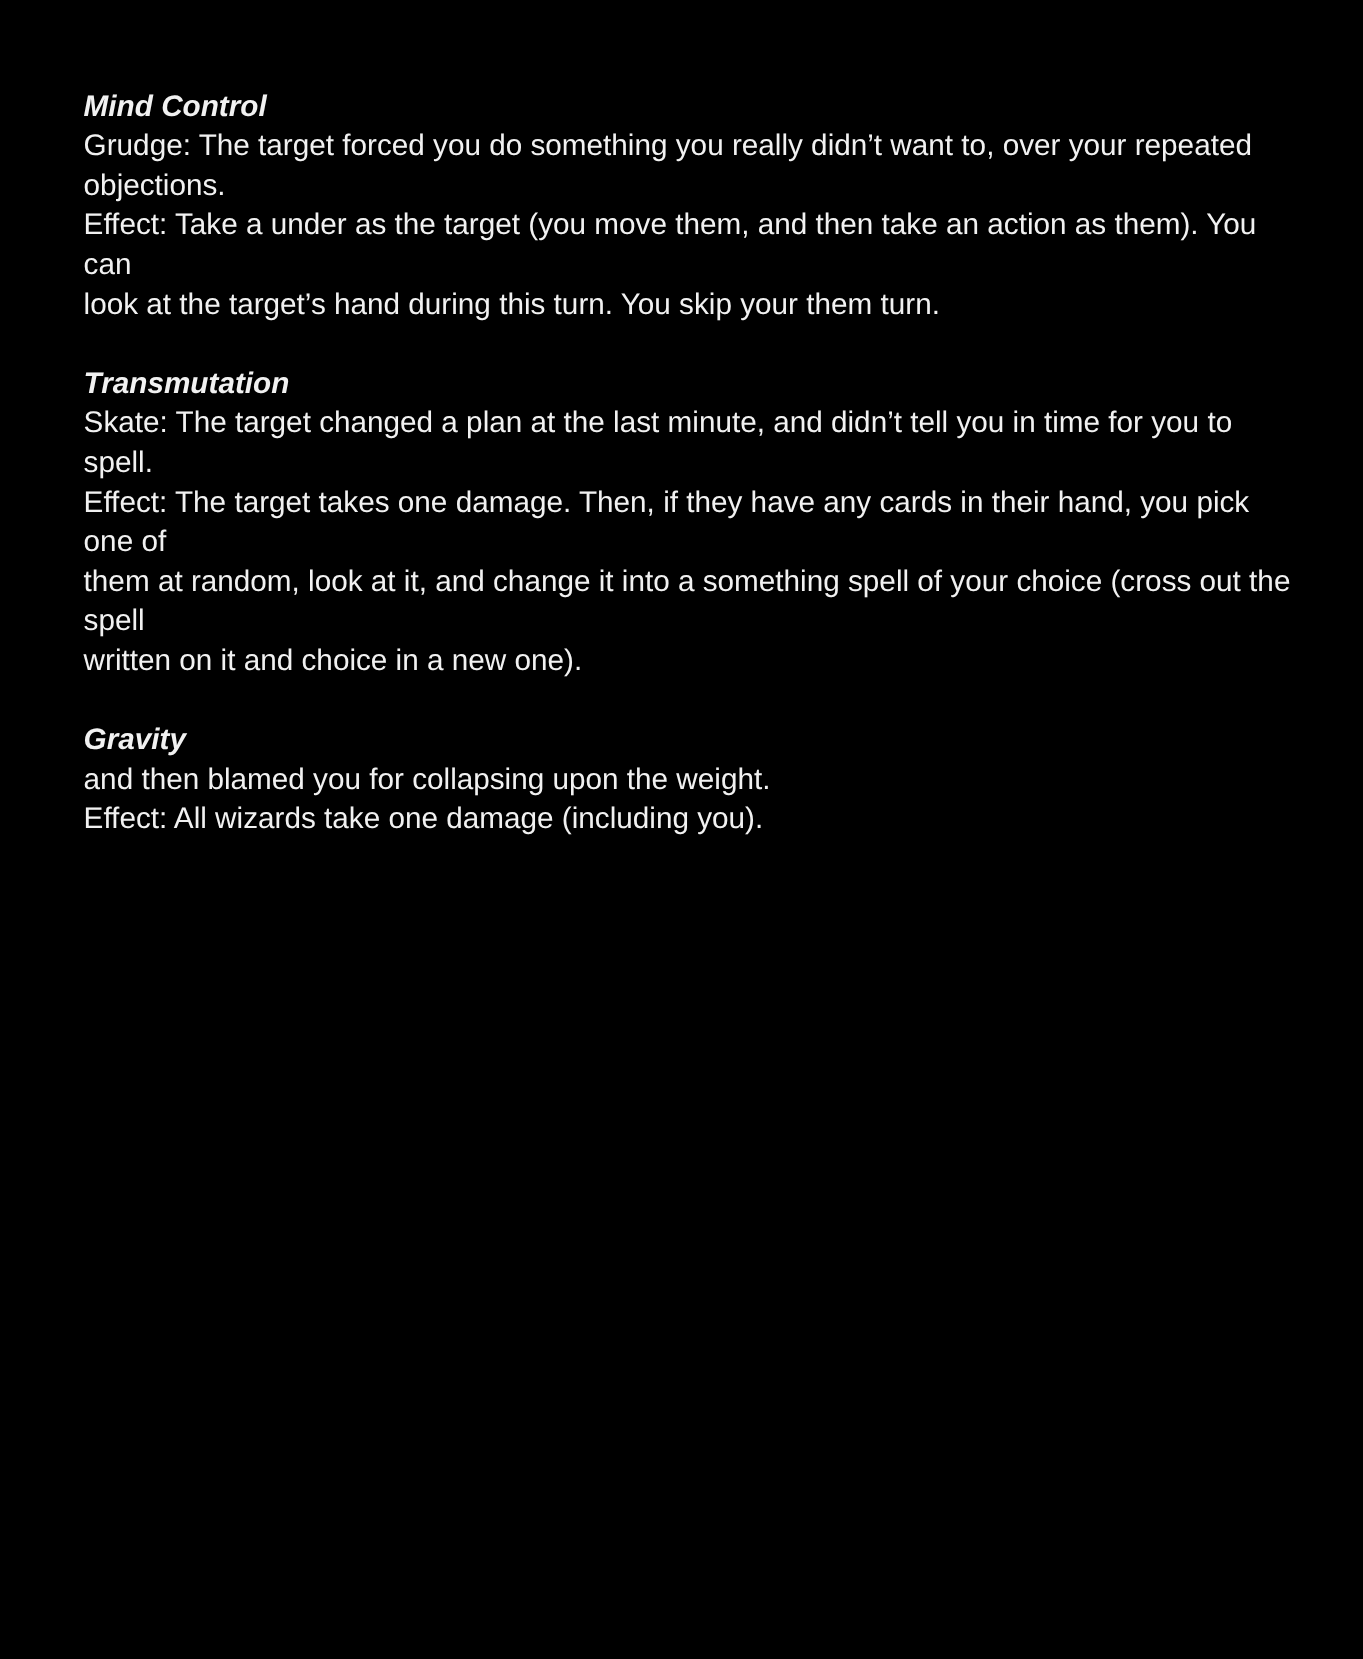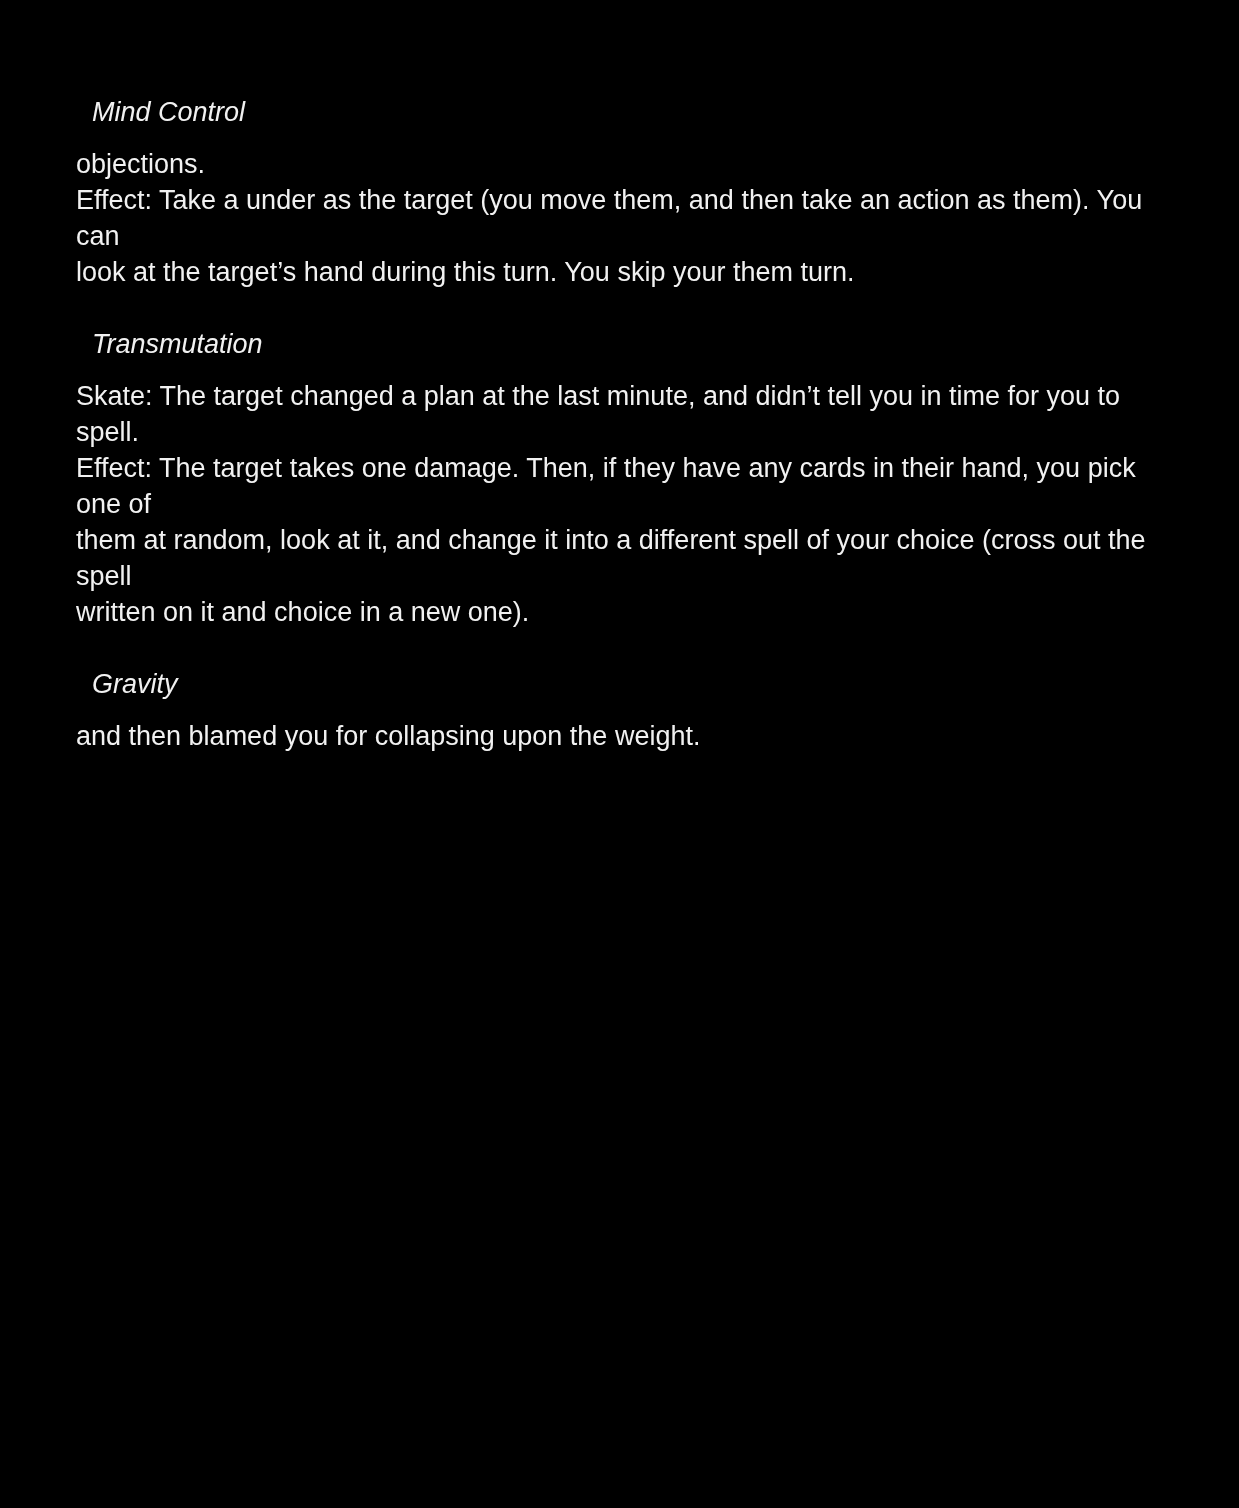--- a/index.html
+++ b/index.html
@@ -21,50 +21,52 @@
     font-family: "Liberation Sans", sans-serif;
     font-size: 27px;
     line-height: 36px;
     color: #f1f1f1;
     -webkit-font-smoothing: antialiased;
   }
   .spell-section {
     margin: 0 0 36px 0;
   }
   .spell-title {
-    margin: 16px;
+    margin: 0;
     font-size: inherit;
     line-height: inherit;
-    font-weight: normal;
+    font-weight: bold;
     font-style: italic;
   }
   .text-line {
     margin: 0;
     white-space: pre-wrap;
   }
 </style>
 </head>
 <body>
 
 <div class="page">
 
   <div class="spell-section">
     <h2 class="spell-title">Mind Control</h2>
+    <p class="text-line">Grudge: The target forced you do something you really didn’t want to, over your repeated</p>
     <p class="text-line">objections.</p>
     <p class="text-line">Effect: Take a under as the target (you move them, and then take an action as them). You can</p>
     <p class="text-line">look at the target’s hand during this turn. You skip your them turn.</p>
   </div>
 
   <div class="spell-section">
     <h2 class="spell-title">Transmutation</h2>
     <p class="text-line">Skate: The target changed a plan at the last minute, and didn’t tell you in time for you to</p>
     <p class="text-line">spell.</p>
     <p class="text-line">Effect: The target takes one damage. Then, if they have any cards in their hand, you pick one of</p>
-    <p class="text-line">them at random, look at it, and change it into a different spell of your choice (cross out the spell</p>
+    <p class="text-line">them at random, look at it, and change it into a something spell of your choice (cross out the spell</p>
     <p class="text-line">written on it and choice in a new one).</p>
   </div>
 
   <div class="spell-section">
     <h2 class="spell-title">Gravity</h2>
     <p class="text-line">and then blamed you for collapsing upon the weight.</p>
+    <p class="text-line">Effect: All wizards take one damage (including you).</p>
   </div>
 
 </div>
 
 </body></html>

